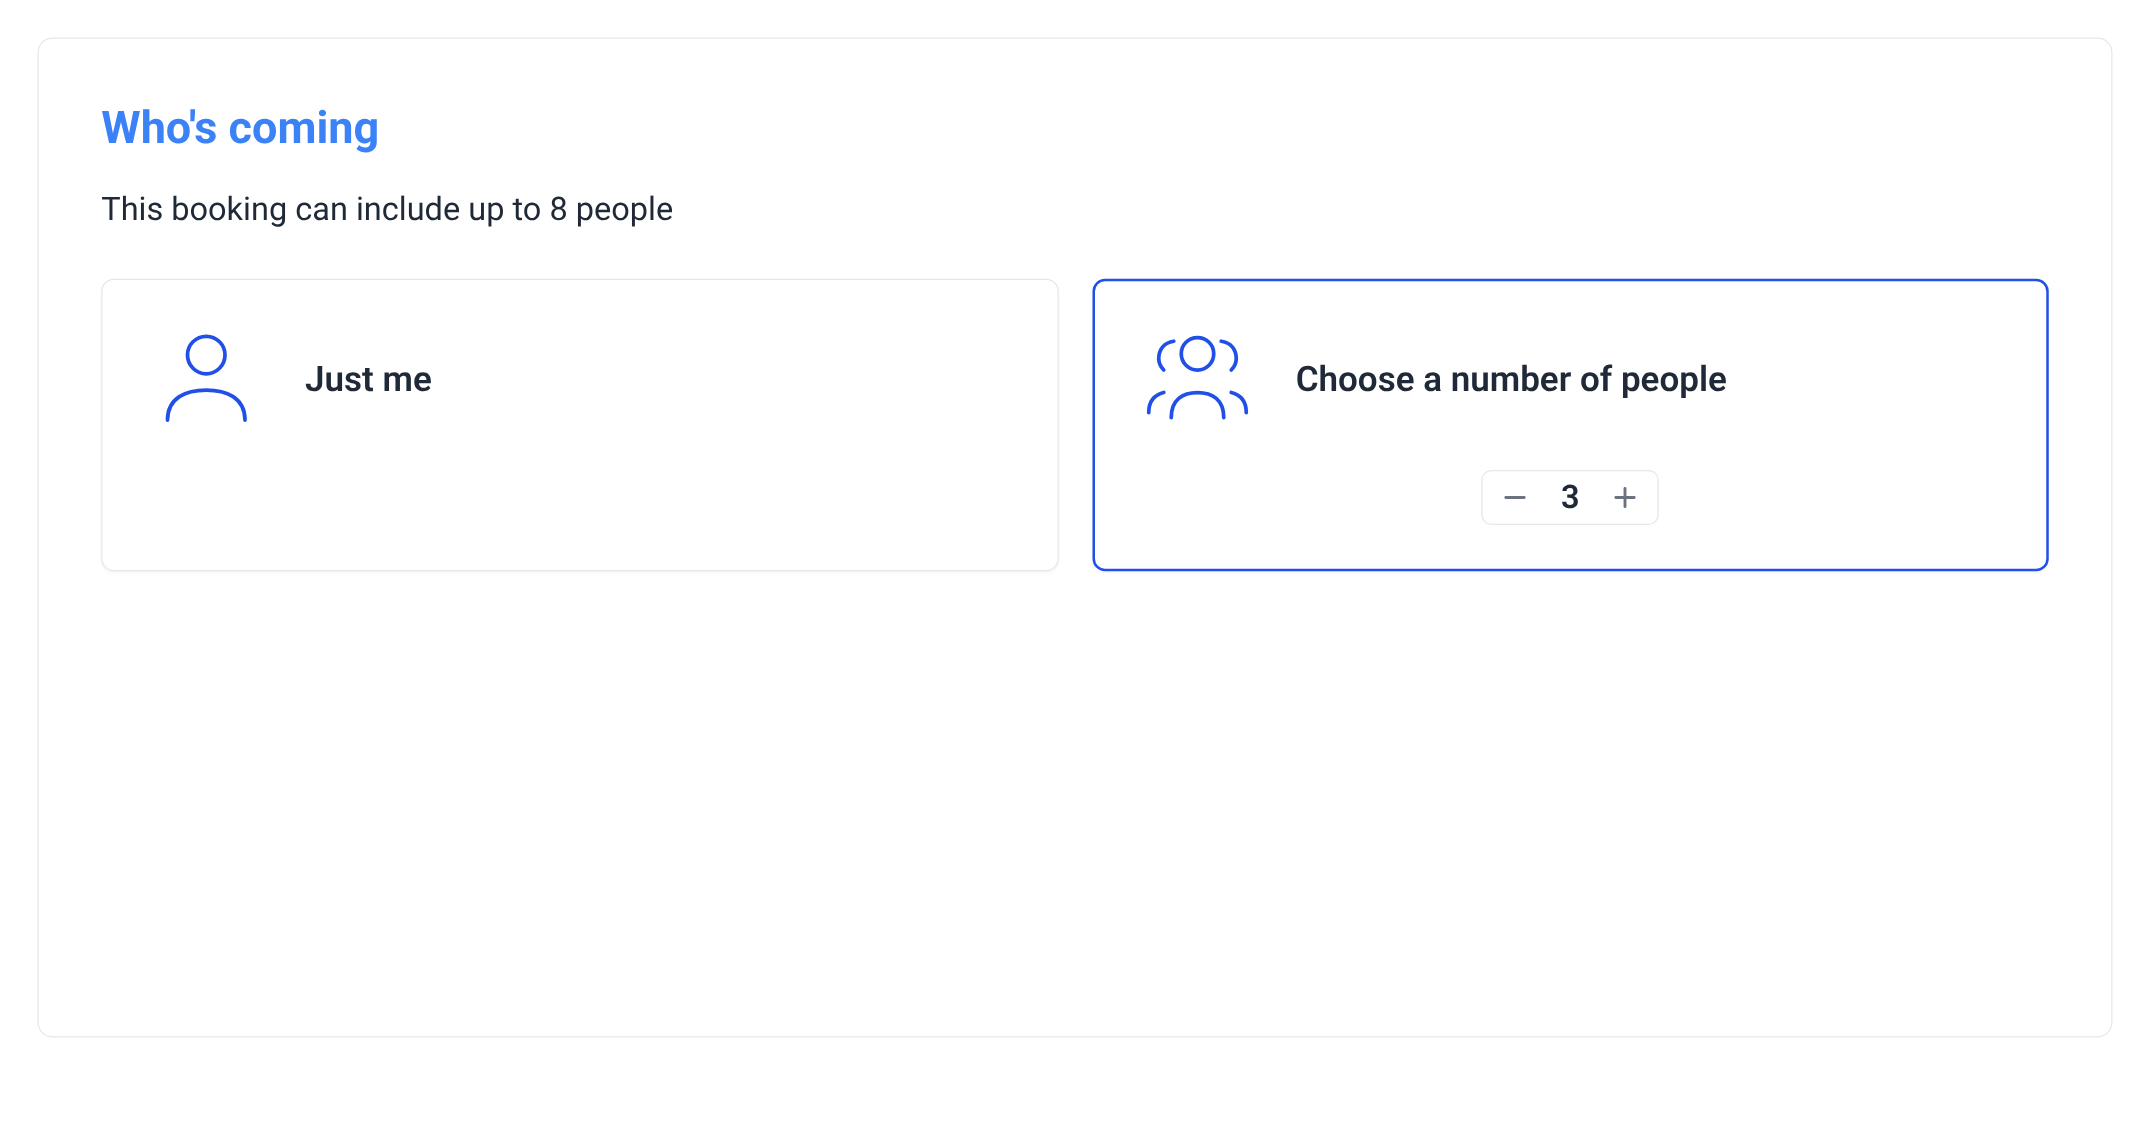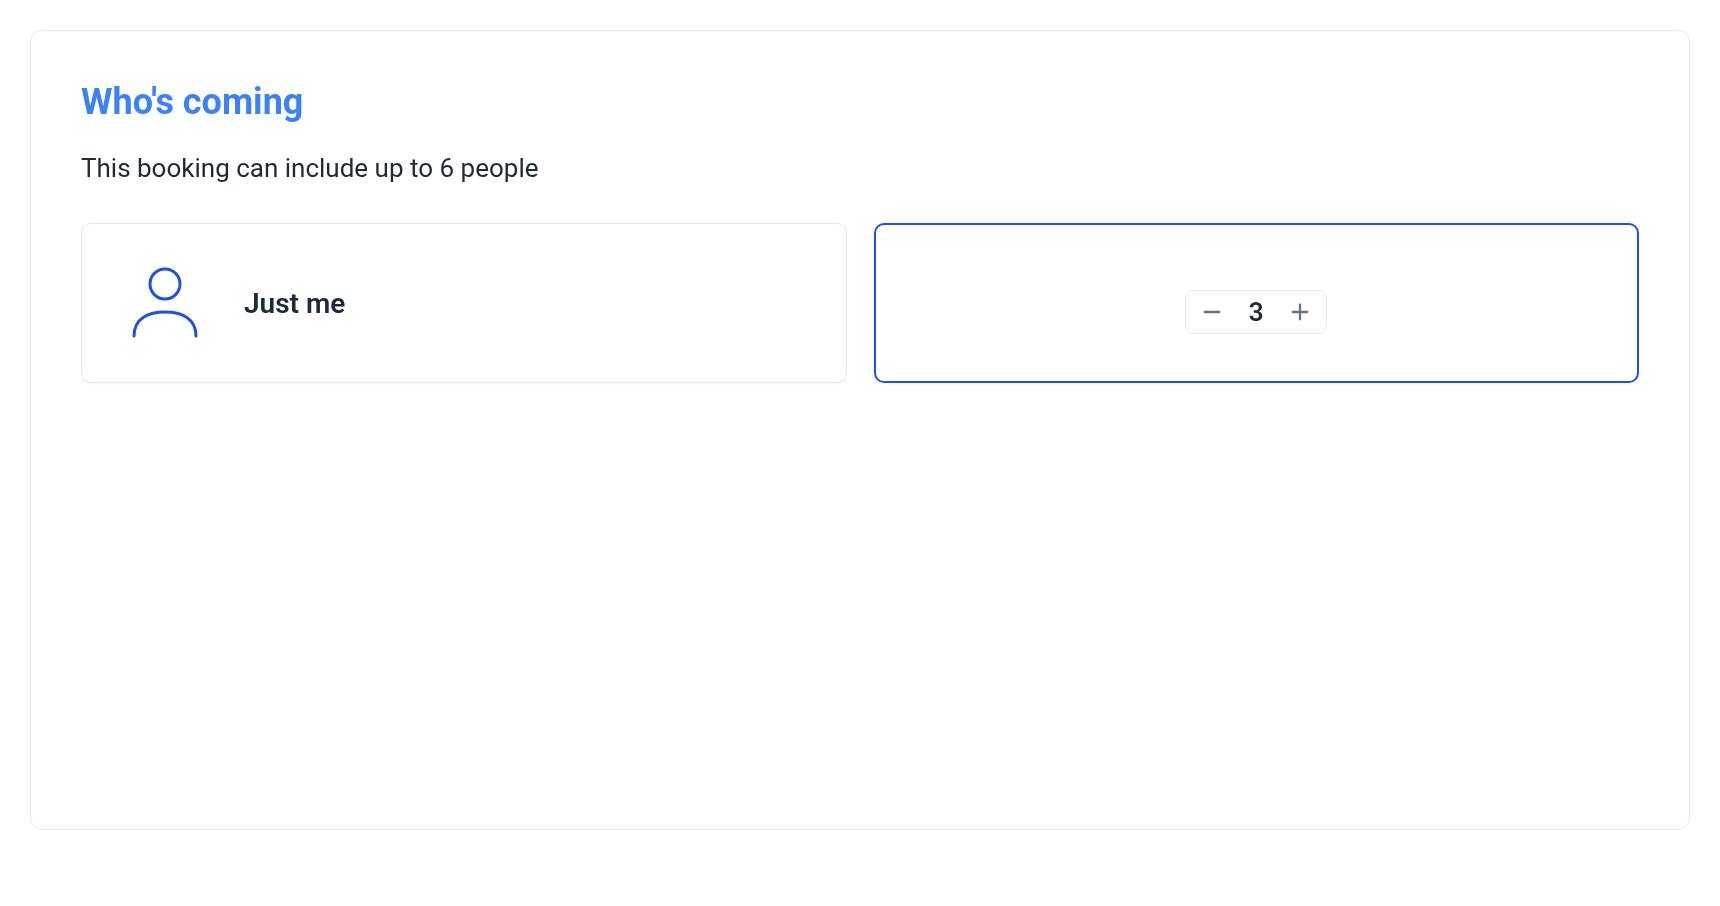--- a/index.html
+++ b/index.html
@@ -116,37 +116,50 @@
       color: #1f2937;
       min-width: 20px;
       text-align: center;
     }
   </style>
 </head>
 <body>
 
 <div class="container">
   <h1 class="heading">Who's coming</h1>
-  <p class="subheading">This booking can include up to 6 people</p>
+  <p class="subheading">This booking can include up to 8 people</p>
 
   <div class="cards-row">
 
     <div class="card">
       <div class="card-top">
         <span class="icon-wrap">
           <svg viewBox="0 0 86 86" fill="none" stroke="#2150e8" stroke-width="3">
             <circle cx="43" cy="24" r="15"></circle>
             <path d="M 12 76 C 12 58, 27 52, 43 52 C 59 52, 74 58, 74 76" stroke-linecap="round"></path>
           </svg>
         </span>
         <span class="card-label">Just me</span>
       </div>
     </div>
 
     <div class="card selected">
+      <div class="card-top">
+        <span class="icon-wrap">
+          <svg viewBox="0 0 86 86" fill="none" stroke="#2150e8" stroke-width="3">
+            <circle cx="43" cy="23" r="13"></circle>
+            <path d="M 22 74 C 22 60, 31 54, 43 54 C 55 54, 64 60, 64 74" stroke-linecap="round"></path>
+            <path d="M 62 13 C 70 14, 74 20, 74 27 C 74 31, 72 34, 70 36" stroke-linecap="round"></path>
+            <path d="M 24 13 C 16 14, 12 20, 12 27 C 12 31, 14 34, 16 36" stroke-linecap="round"></path>
+            <path d="M 70 54 C 78 56, 82 62, 82 70" stroke-linecap="round"></path>
+            <path d="M 16 54 C 8 56, 4 62, 4 70" stroke-linecap="round"></path>
+          </svg>
+        </span>
+        <span class="card-label">Choose a number of people</span>
+      </div>
 
       <div class="stepper-row">
         <div class="stepper">
           <button class="stepper-btn" aria-label="decrease">
             <svg viewBox="0 0 24 24" fill="none" stroke="currentColor" stroke-width="2.5" stroke-linecap="round">
               <line x1="4" y1="12" x2="20" y2="12"></line>
             </svg>
           </button>
           <span class="stepper-value">3</span>
           <button class="stepper-btn" aria-label="increase">

